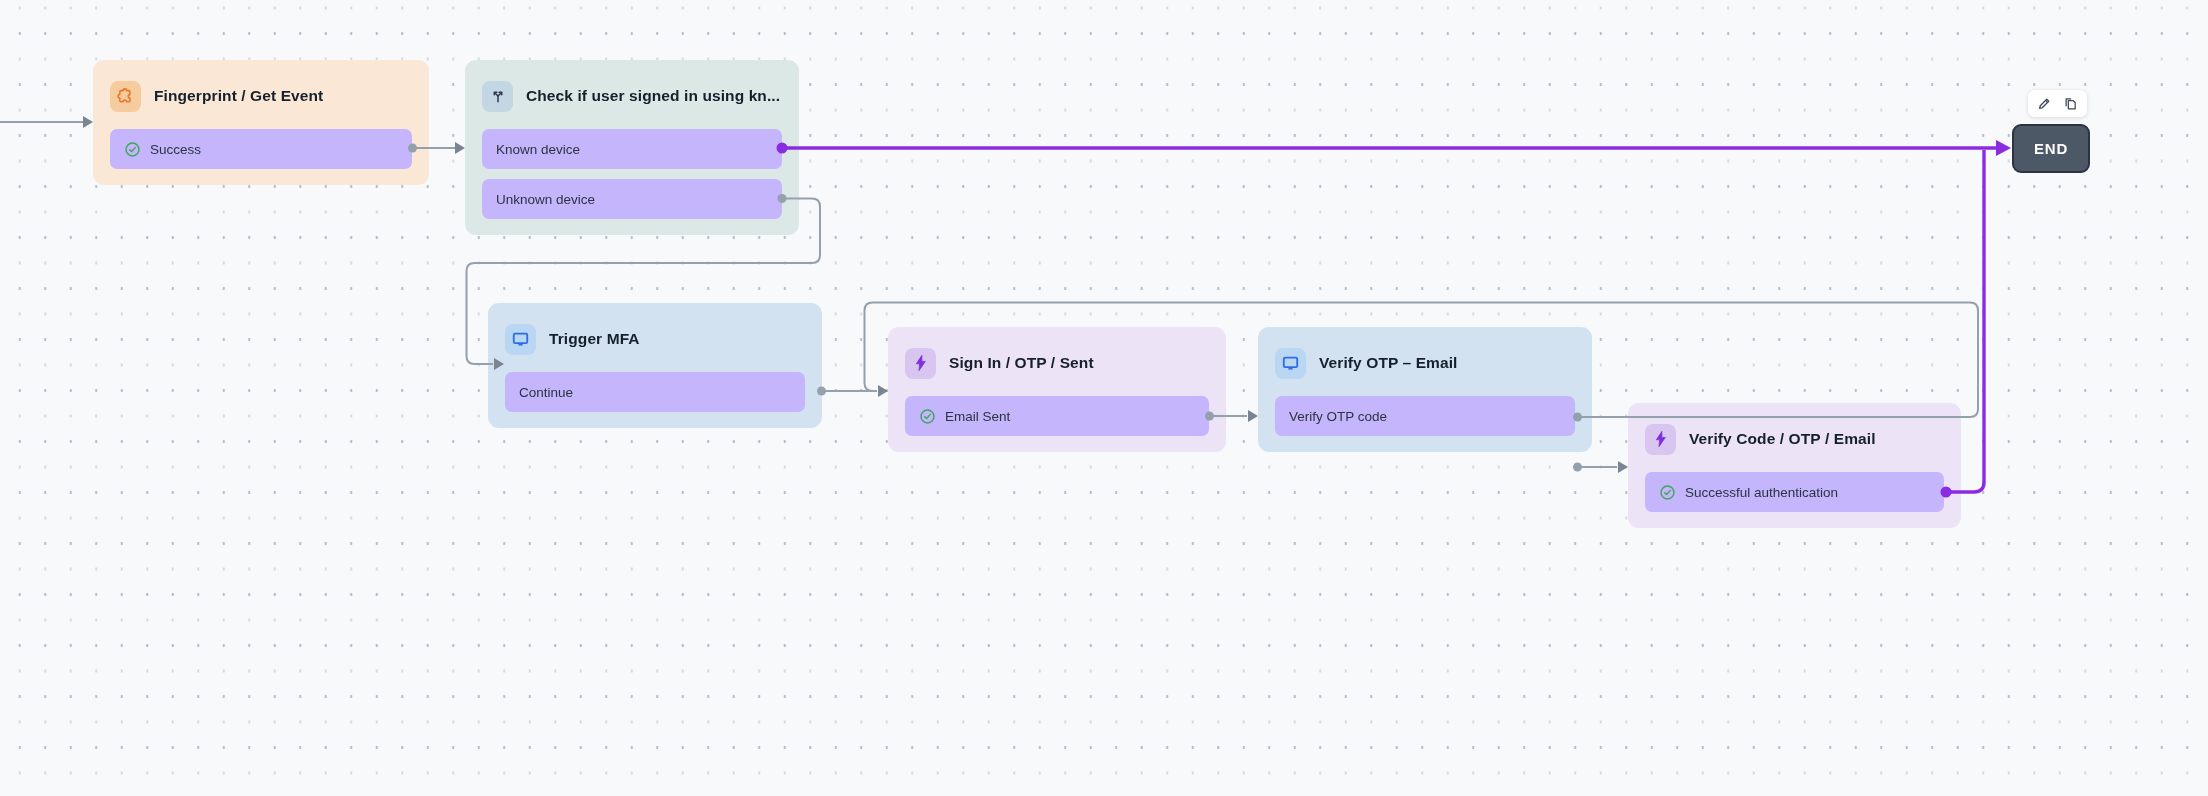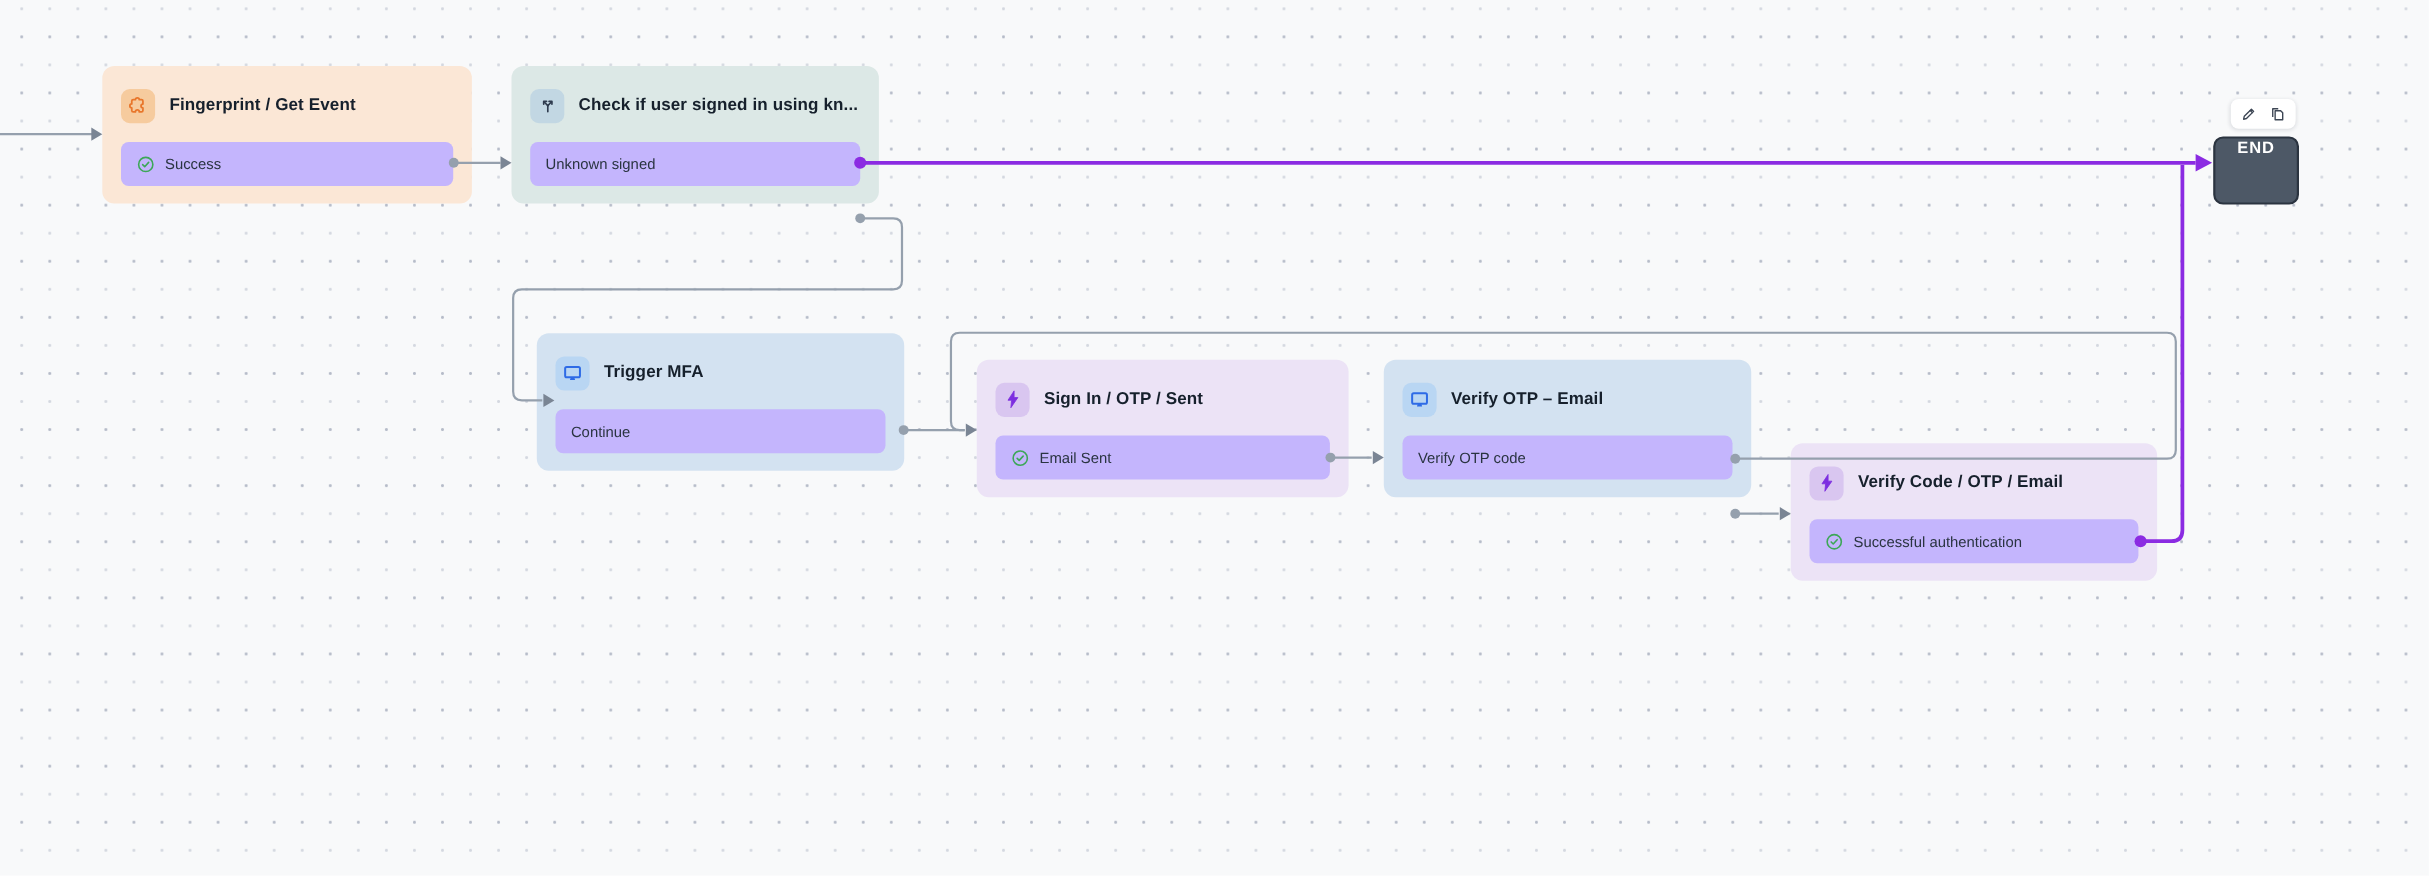--- a/index.html
+++ b/index.html
@@ -36,23 +36,23 @@
   .node-rows{margin-top:14px;display:flex;flex-direction:column;gap:10px;}
   .node-row{
     height:40px;background:#c4b5fd;border-radius:7px;display:flex;align-items:center;
     gap:9px;padding:0 14px;box-sizing:border-box;
   }
   .row-label{font-size:13.5px;color:#2a3441;white-space:nowrap;}
   .row-icon{display:flex;align-items:center;}
   .edges{position:absolute;left:0;top:0;z-index:5;pointer-events:none;}
   .edges [data-interactable="true"]{pointer-events:auto;}
   .end-node{
-    position:absolute;left:2012px;top:124px;width:78px;height:62px;box-sizing:border-box;
+    position:absolute;left:2012px;top:124px;width:78px;height:49px;box-sizing:border-box;
     background:#4d5866;border:2.5px solid #2b3440;border-radius:9px;
-    display:flex;justify-content:center;
+    display:flex;align-items:center;justify-content:center;
     color:#ffffff;font-size:15px;font-weight:700;letter-spacing:.8px;z-index:2;
   }
   .mini-toolbar{
     position:absolute;left:2028px;top:90px;height:27px;padding:0 9px;z-index:2;
     background:#ffffff;border-radius:7px;display:flex;align-items:center;gap:11px;
     box-shadow:0 1px 4px rgba(20,30,50,.14);
   }
   .tool-btn{display:flex;align-items:center;justify-content:center;cursor:pointer;}
 </style>
 </head>
@@ -90,21 +90,24 @@
             <path d="M12 12 L7.6 7.6"></path>
             <path d="M12 12 L16.4 7.6"></path>
           <path d="M7 10.4 V6.9 h3.5"></path>
             <path d="M17 10.4 V6.9 h-3.5"></path>
         </svg>
       </span>
       <span class="node-title" data-interactable="false">Check if user signed in using kn...</span>
     </div>
     <div class="node-rows">
       <div class="node-row" data-interactable="true">
-        <span class="row-label" data-interactable="false">Unknown signed</span>
+        <span class="row-label" data-interactable="false">Known device</span>
+      </div>
+      <div class="node-row" data-interactable="true">
+        <span class="row-label" data-interactable="false">Unknown device</span>
       </div>
     </div>
   </div>
 
   <div class="node theme-blue" style="left:488px;top:303px;width:334px;" data-interactable="true">
     <div class="node-header" data-interactable="false">
       <span class="node-icon" data-interactable="false">
         <svg viewBox="0 0 24 24" width="19" height="19">
             <rect x="3.5" y="4.5" width="17" height="12" rx="1.8" fill="none" stroke="#2e6be6" stroke-width="2.3"></rect>
             <path d="M9 19.6 h6 l-1-3 h-4 z" fill="#2e6be6"></path>

